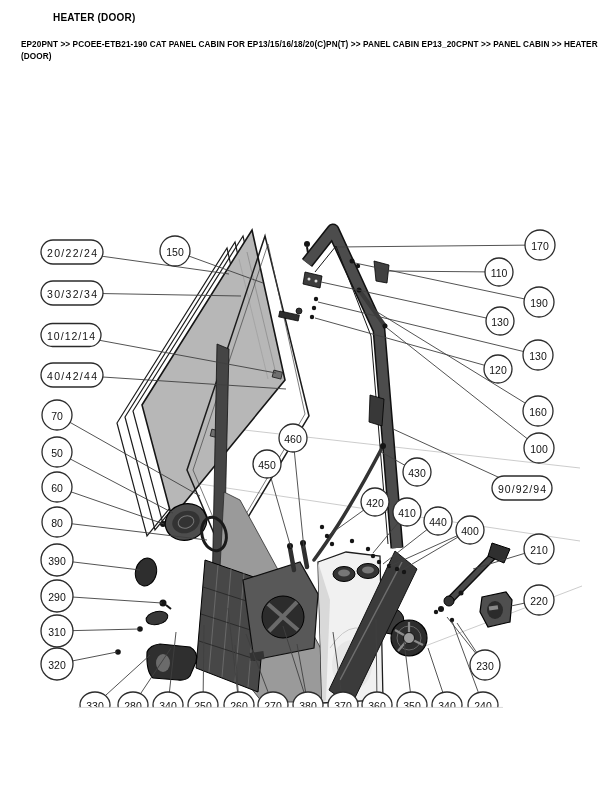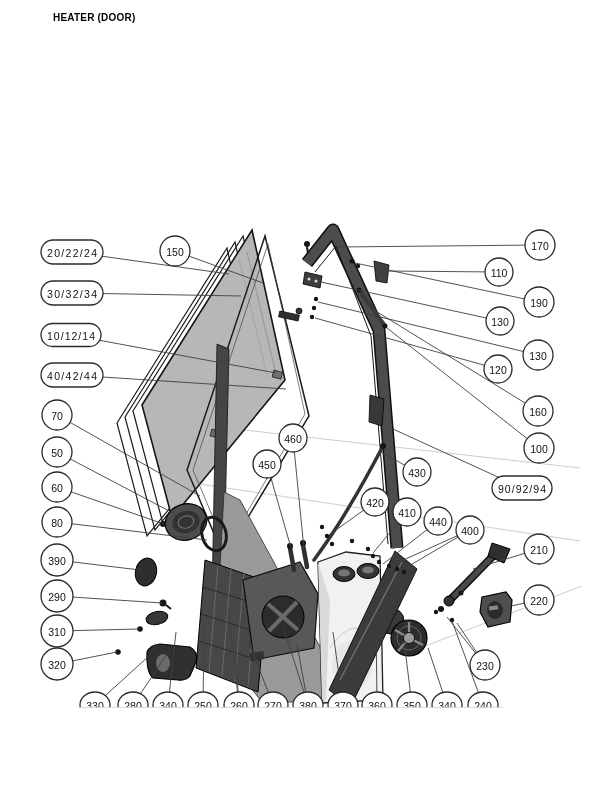--- a/index.html
+++ b/index.html
@@ -16,20 +16,21 @@
          text-anchor:middle;}
   .thin{stroke:#1c1c1c;stroke-width:1.2;fill:none;}
   .guide{stroke:#bfbfbf;stroke-width:.8;}
   .bolt{fill:#151515;}
 </style>
 </head>
 <body>
 
 <div id="page">
   <div id="title">HEATER (DOOR)</div>
+  <div id="breadcrumb">EP20PNT &gt;&gt; PCOEE-ETB21-190 CAT PANEL CABIN FOR EP13/15/16/18/20(C)PN(T) &gt;&gt; PANEL CABIN EP13_20CPNT &gt;&gt; PANEL CABIN &gt;&gt; HEATER (DOOR)</div>
 
   <svg width="612" height="792" viewBox="0 0 612 792">
 
     <g>
 
       <g>
         <line class="guide" x1="200" y1="425" x2="580" y2="468"></line>
         <line class="guide" x1="200" y1="484" x2="580" y2="541"></line>
         <line class="guide" x1="420" y1="648" x2="582" y2="586"></line>
       </g>

